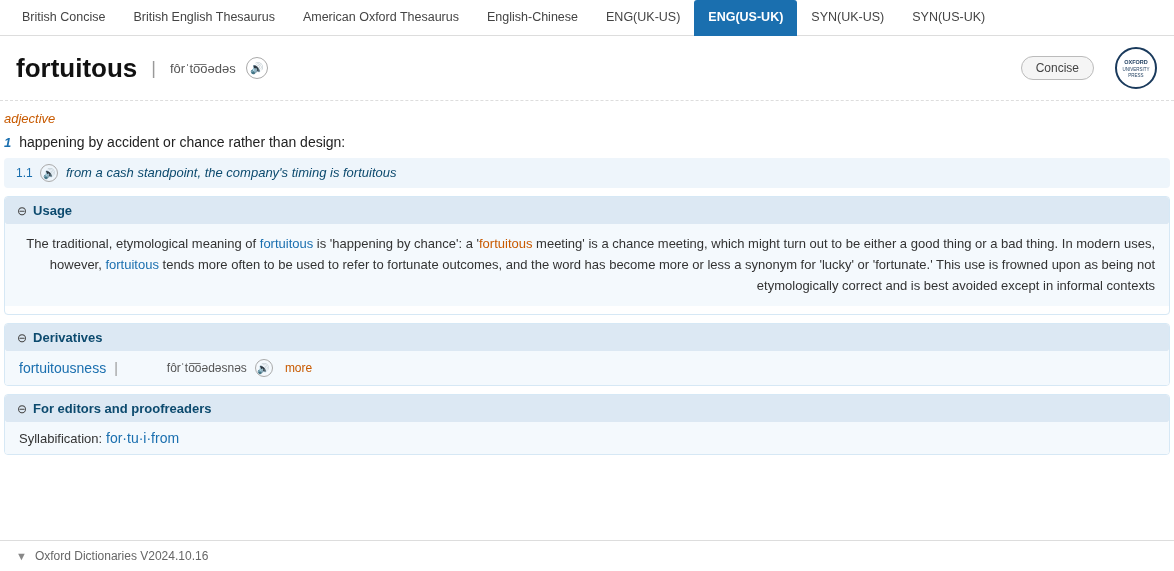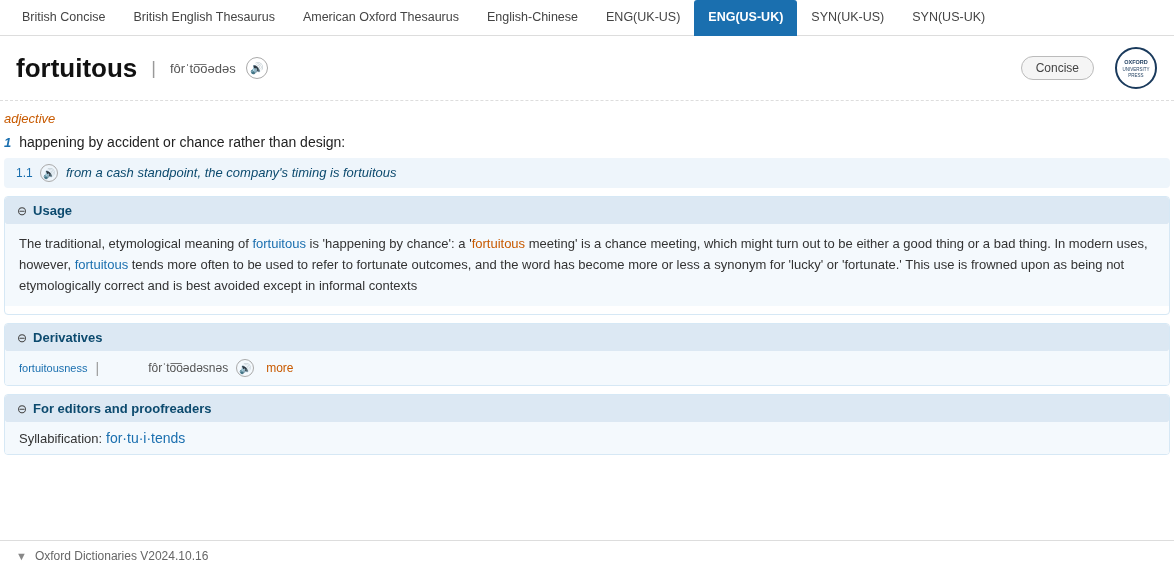--- a/index.html
+++ b/index.html
@@ -160,40 +160,41 @@
       font-weight: bold;
       color: #0c4a6e;
     }
     .collapsible-body {
       background: #f4f9fd;
       padding: 10px 14px;
       font-size: 13px;
       color: #333;
       line-height: 1.6;
       margin-bottom: 8px;
+      text-align: right;
     }
     .link-blue { color: #1a6faf; text-decoration: none; }
     .link-orange { color: #c85a00; text-decoration: none; }
 
     .section-wrapper {
       border: 1px solid #d6e8f5;
       border-radius: 4px;
       margin: 8px 0;
       overflow: hidden;
     }
 
     
     .deriv-entry {
       display: flex;
       align-items: center;
       gap: 8px;
       padding: 8px 14px;
       background: #f4f9fd;
     }
-    .deriv-word { color: #1a6faf; font-size: 11px; }
+    .deriv-word { color: #1a6faf; font-size: 14px; }
     .deriv-pron { font-size: 12px; color: #555; margin-left: 41px; }
     .noun-label { color: #c85a00; font-size: 12px; }
 
     
     .editors-body {
       padding: 8px 14px;
       background: #f4f9fd;
     }
     .syllabification {
       font-size: 13px;
@@ -292,21 +293,21 @@
     </div>
   </div>
 
   <div class="section-wrapper">
     <div class="collapsible-header">
       <span class="icon">⊖</span>
       <span class="section-title">For editors and proofreaders</span>
     </div>
     <div class="editors-body">
       <span class="syllabification">Syllabification:</span>
-      <a class="syl-link">for·tu·i·tends</a>
+      <a class="syl-link">for·tu·i·from</a>
     </div>
   </div>
 </div>
 
 <div class="footer">
   <span class="footer-chevron">▼</span>
   <span>Oxford Dictionaries V2024.10.16</span>
 </div>
 
 </body></html>

